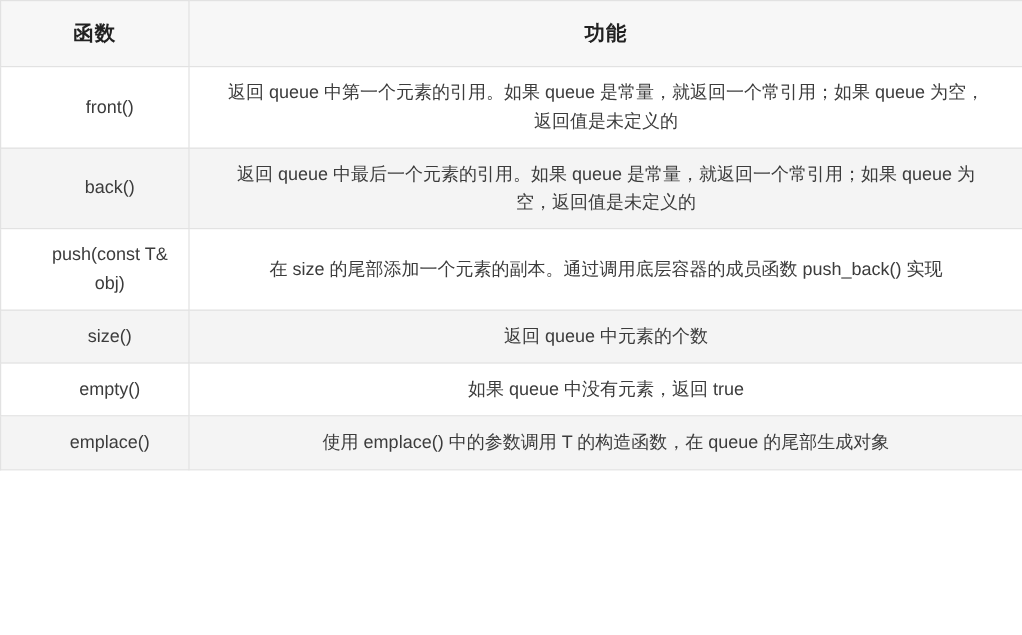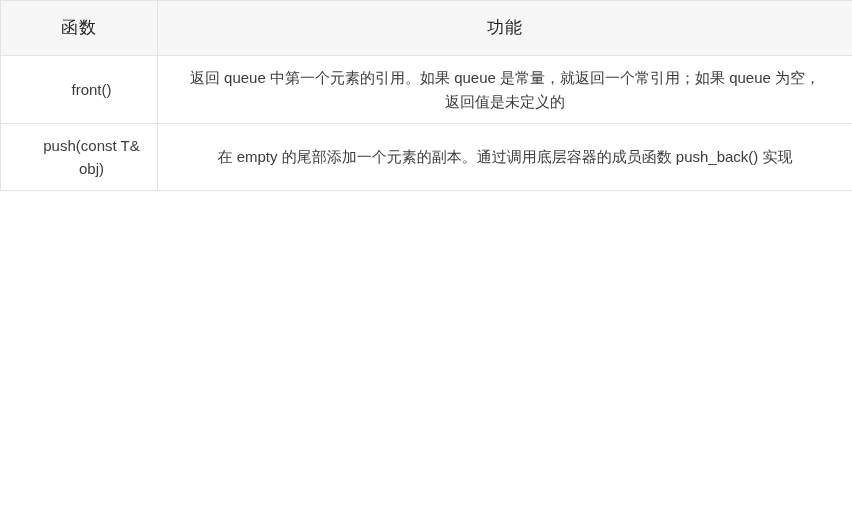--- a/index.html
+++ b/index.html
@@ -31,21 +31,21 @@
   table.fn-table td {
     border: 1px solid #e2e2e2;
     padding: 10px 14px;
     text-align: center;
     vertical-align: middle;
     line-height: 1.55;
     word-break: break-word;
   }
   table.fn-table thead th {
     font-size: 17px;
-    font-weight: normal;
+    font-weight: bold;
     color: #222222;
     background: #f7f7f7;
     padding-top: 14px;
     padding-bottom: 14px;
     letter-spacing: 1px;
   }
   table.fn-table tbody tr.row-odd td {
     background: #ffffff;
   }
   table.fn-table tbody tr.row-even td {
@@ -83,19 +83,35 @@
       <tr>
         <th>函数</th>
         <th>功能</th>
       </tr>
     </thead>
     <tbody>
       <tr class="row-odd">
         <td class="cell-fn">front()</td>
         <td class="cell-desc">返回 queue 中第一个元素的引用。如果 queue 是常量，就返回一个常引用；如果 queue 为空，返回值是未定义的</td>
       </tr>
+      <tr class="row-even">
+        <td class="cell-fn">back()</td>
+        <td class="cell-desc">返回 queue 中最后一个元素的引用。如果 queue 是常量，就返回一个常引用；如果 queue 为空，返回值是未定义的</td>
+      </tr>
       <tr class="row-odd">
         <td class="cell-fn">push(const T&amp; obj)</td>
-        <td class="cell-desc">在 empty 的尾部添加一个元素的副本。通过调用底层容器的成员函数 push_back() 实现</td>
+        <td class="cell-desc">在 size 的尾部添加一个元素的副本。通过调用底层容器的成员函数 push_back() 实现</td>
+      </tr>
+      <tr class="row-even">
+        <td class="cell-fn">size()</td>
+        <td class="cell-desc">返回 queue 中元素的个数</td>
+      </tr>
+      <tr class="row-odd">
+        <td class="cell-fn">empty()</td>
+        <td class="cell-desc">如果 queue 中没有元素，返回 true</td>
+      </tr>
+      <tr class="row-even">
+        <td class="cell-fn">emplace()</td>
+        <td class="cell-desc">使用 emplace() 中的参数调用 T 的构造函数，在 queue 的尾部生成对象</td>
       </tr>
     </tbody>
   </table>
 </div>
 
 </body></html>

